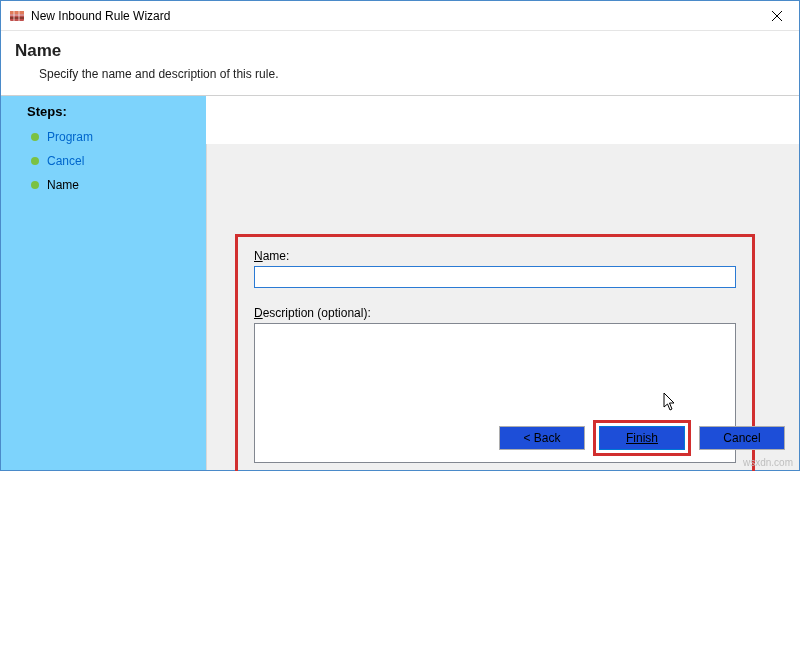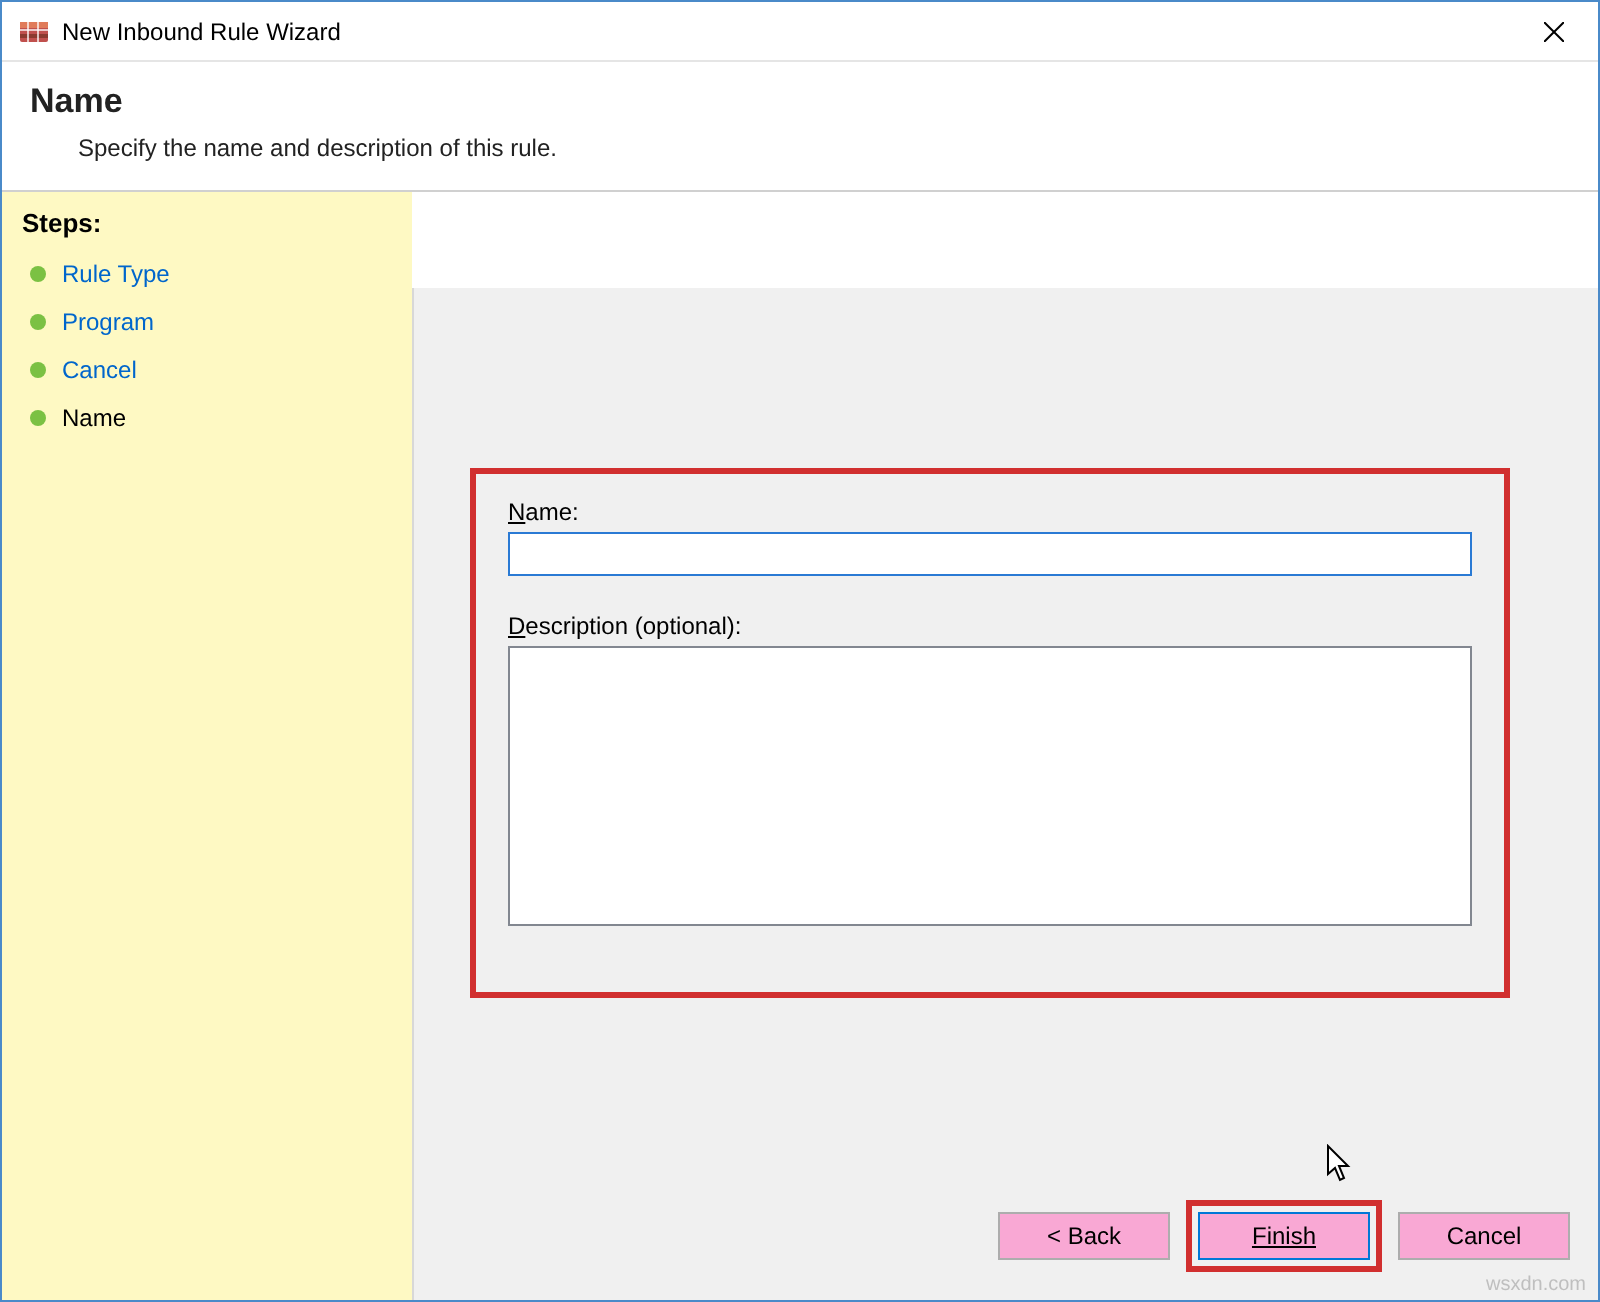--- a/index.html
+++ b/index.html
@@ -5,21 +5,21 @@
   * { box-sizing: border-box; }
   body {
     margin: 0;
     font-family: "Segoe UI", Tahoma, sans-serif;
     font-size: 12px;
     background: #fff;
     color: #000;
   }
   .window {
     width: 800px;
-    height: 651px;
+    height: 471px;
     border: 1px solid #4a8ac9;
     display: flex;
     flex-direction: column;
     position: relative;
     background: #fff;
     justify-content: center;
   }
   .titlebar {
     height: 30px;
     display: flex;
@@ -47,22 +47,22 @@
     font-size: 17px; font-weight: bold; color: #222; margin: 0 0 6px 0;
   }
   .page-subtitle { font-size: 12px; color: #222; margin-left: 24px; }
   .body-area {
     flex: 1;
     display: flex;
     min-height: 0;
   }
   .sidebar {
     width: 205px;
-    padding: 8px 10px;
-    background: #fef9c3;
+    padding: 8px 26px;
+    background: #7dd3fc;
   }
   .steps-heading {
     font-weight: bold; font-size: 13px; margin-bottom: 6px;
   }
   .step-item {
     display: flex; align-items: center;
     padding: 5px 4px;
     font-size: 12px;
     cursor: pointer;
   }
@@ -117,21 +117,21 @@
     right: 14px; bottom: 14px;
     display: flex; gap: 8px; align-items: center;
   }
   .finish-wrap {
     border: 3px solid #d12f2f;
     padding: 3px;
     display: inline-flex;
   }
   button.wbtn {
     width: 86px; height: 24px;
-    background: #f9a8d4;
+    background: #1d4ed8;
     border: 1px solid #adadad;
     font-family: inherit; font-size: 12px;
     cursor: pointer;
   }
   button.wbtn.default { border-color: #0078d7; text-decoration: underline; }
   .cursor-arrow {
     position: absolute;
     right: 120px; bottom: 58px;
     pointer-events: none;
   }
@@ -171,24 +171,20 @@
     <div class="page-title">Name</div>
     <div class="page-subtitle">Specify the name and description of this rule.</div>
   </div>
 
   <div class="body-area">
     <div class="sidebar">
       <div class="steps-heading">Steps:</div>
 
       <div class="step-item">
         <span class="step-bullet"></span>
-        <span class="step-link">Rule Type</span>
-      </div>
-      <div class="step-item">
-        <span class="step-bullet"></span>
         <span class="step-link">Program</span>
       </div>
       <div class="step-item">
         <span class="step-bullet"></span>
         <span class="step-link">Cancel</span>
       </div>
       <div class="step-item">
         <span class="step-bullet"></span>
         <span class="step-current">Name</span>
       </div>

